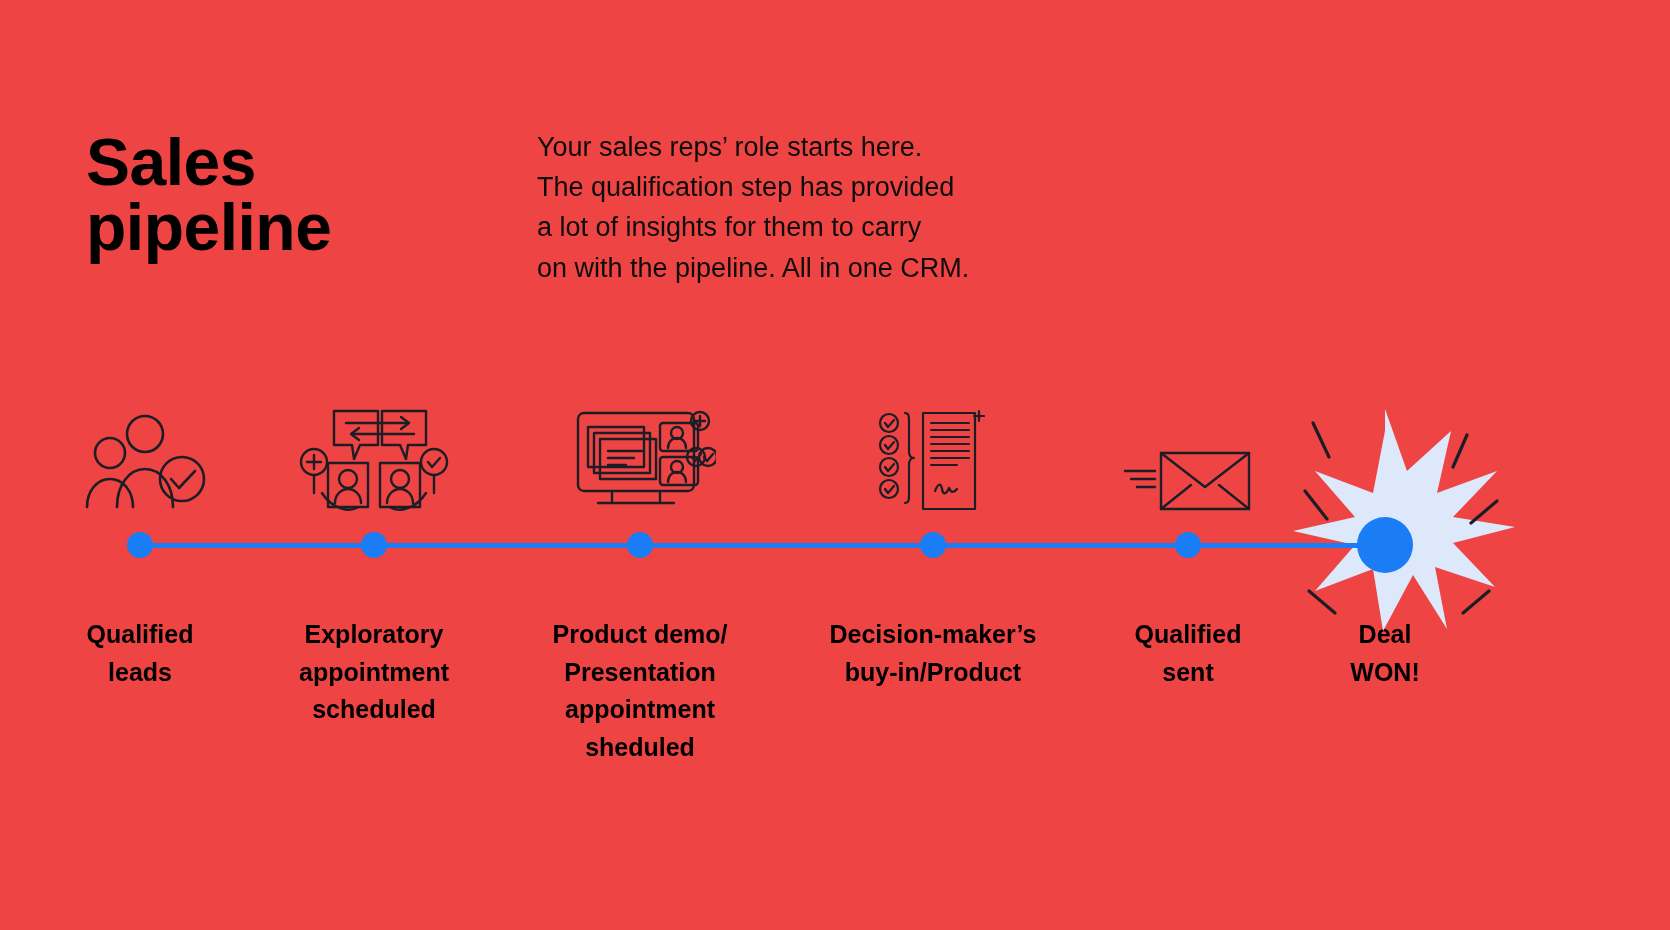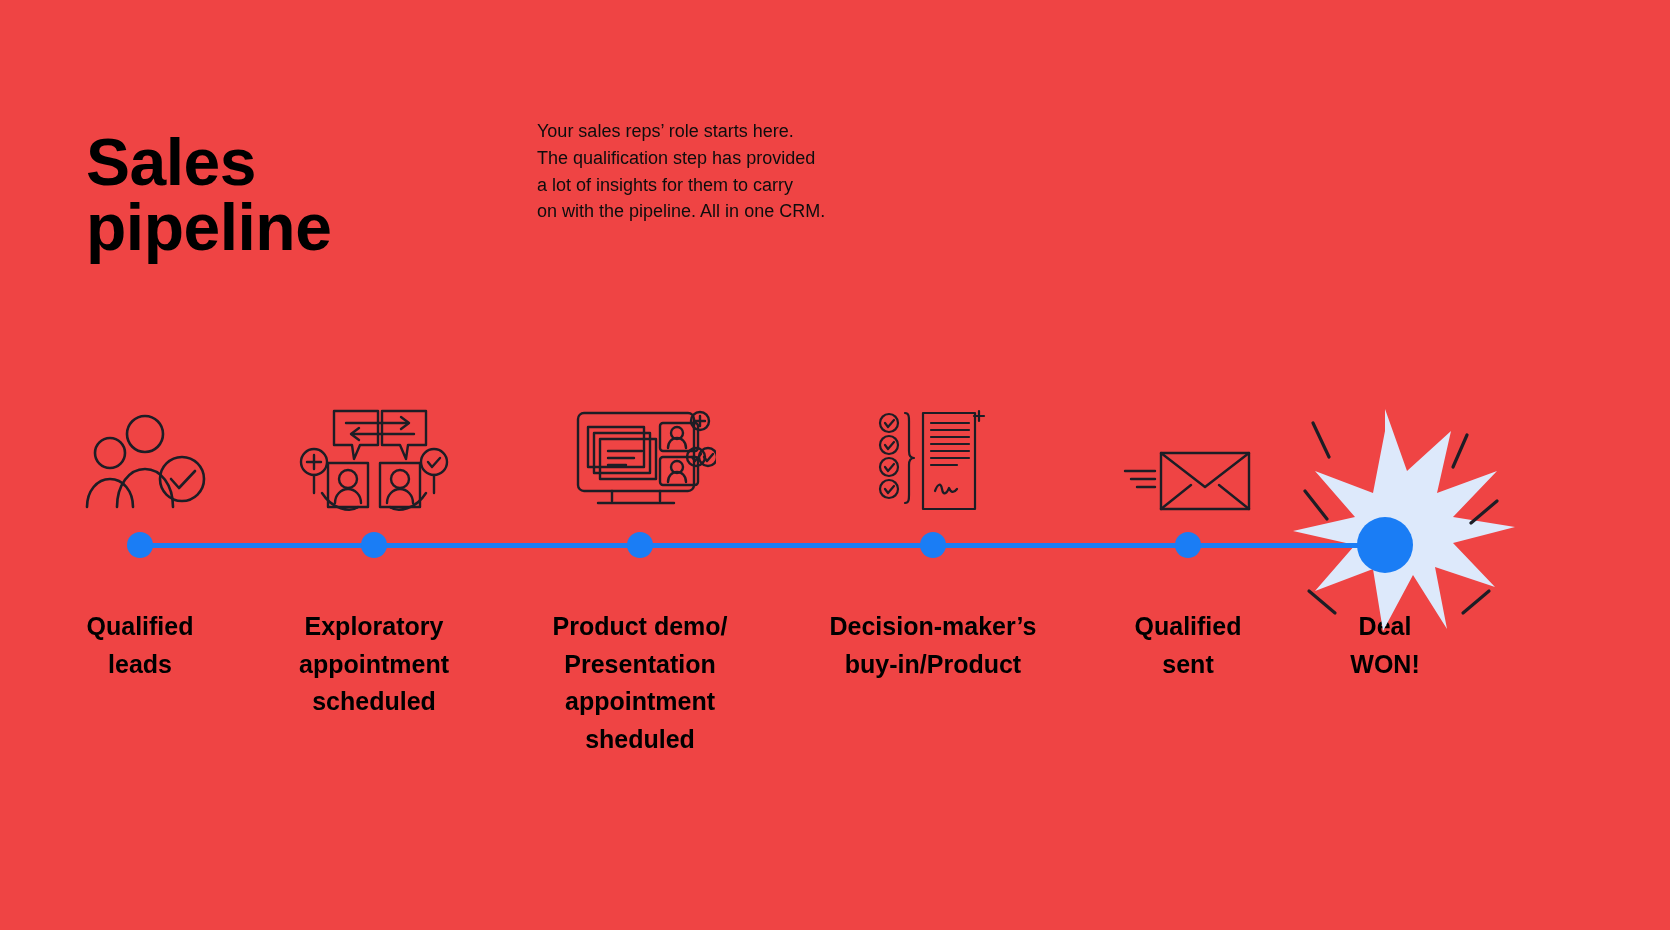--- a/index.html
+++ b/index.html
@@ -34,21 +34,21 @@
     letter-spacing: -0.5px;
     white-space: pre-line;
     color: #000;
   }
 
   #intro-paragraph {
     position: absolute;
     left: 537px;
     top: 100px;
     width: 560px;
-    font-size: 18px;
+    font-size: 27px;
     line-height: 1.49;
     font-weight: 400;
     white-space: pre-line;
     color: #0d0d0d;
   }
 
   
   #pipeline {
     position: absolute;
     left: 0;
@@ -104,21 +104,21 @@
     width: 56px;
     height: 56px;
     margin-left: -28px;
     margin-top: -28px;
   }
 
   .stage-label {
     position: absolute;
     left: 50%;
     transform: translateX(-50%);
-    top: 228px;
+    top: 236px;
     width: 250px;
     font-size: 25px;
     line-height: 1.5;
     font-weight: 700;
     white-space: pre-line;
     color: #000;
   }
 
   
   #deal-burst {

